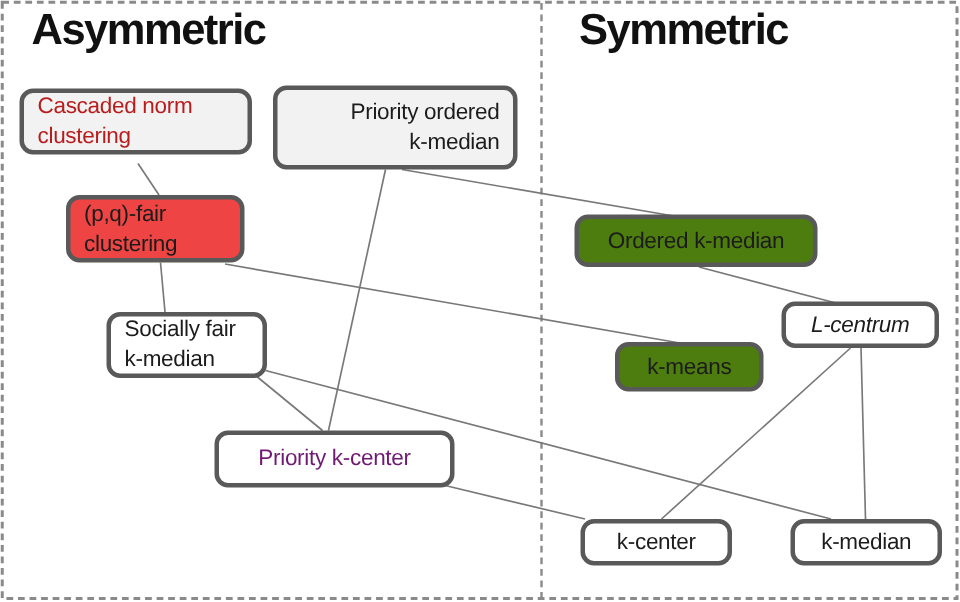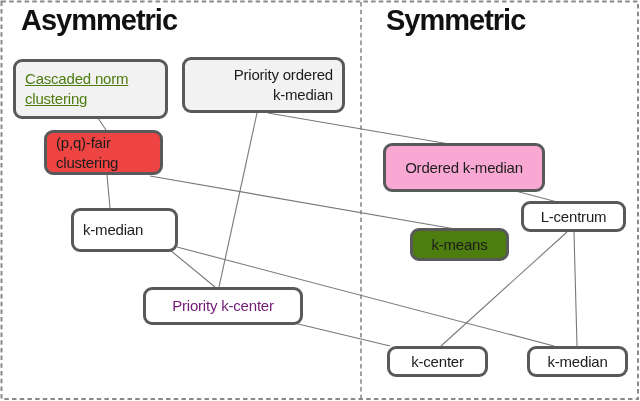--- a/index.html
+++ b/index.html
@@ -59,42 +59,43 @@
       <line x1="294" y1="323" x2="390" y2="346" stroke="#787878" stroke-width="1.1"></line>
       <line x1="567" y1="232" x2="441" y2="346" stroke="#787878" stroke-width="1.1"></line>
       <line x1="574" y1="232" x2="577" y2="346" stroke="#787878" stroke-width="1.1"></line>
     </svg>
 
   <div class="region-label" id="label-symmetric">Symmetric</div>
 
   <div class="region-label" id="label-asymmetric">Asymmetric</div>
 
   <div id="node-layer">
-      <div class="node multi" style="left: 13px; top: 59px; width: 155px; height: 60px; border: 3px solid rgb(89, 89, 89); background: rgb(242, 242, 242); color: #4d7c0f; text-decoration: underline;">
+      <div class="node multi" style="left: 13px; top: 59px; width: 155px; height: 44px; border: 3px solid rgb(89, 89, 89); background: rgb(242, 242, 242); color: #b91c1c;">
         <span>Cascaded norm</span>
         <span>clustering</span>
       </div>
       <div class="node multi" style="left: 182px; top: 57px; width: 163px; height: 56px; border: 3px solid rgb(89, 89, 89); background: rgb(242, 242, 242); color: rgb(28, 28, 28); text-align: right;">
         <span>Priority ordered</span>
         <span>k-median</span>
       </div>
       <div class="node multi" style="left: 44px; top: 130px; width: 119px; height: 45px; border: 3px solid rgb(89, 89, 89); background: #ef4444; color: rgb(28, 28, 28);">
         <span>(p,q)-fair</span>
         <span>clustering</span>
       </div>
       <div class="node multi" style="left: 71px; top: 208px; width: 107px; height: 44px; border: 3px solid rgb(89, 89, 89); background: rgb(255, 255, 255); color: rgb(28, 28, 28);">
+        <span>Socially fair</span>
         <span>k-median</span>
       </div>
       <div class="node single" style="left: 143px; top: 287px; width: 160px; height: 38px; border: 3px solid rgb(89, 89, 89); background: rgb(255, 255, 255); color: #701a75;">
         <span>Priority k-center</span>
       </div>
-      <div class="node single" style="left: 383px; top: 143px; width: 162px; height: 49px; border: 3px solid rgb(89, 89, 89); background: #f9a8d4; color: rgb(28, 28, 28); justify-content: center;">
+      <div class="node single" style="left: 383px; top: 143px; width: 162px; height: 35px; border: 3px solid rgb(89, 89, 89); background: #4d7c0f; color: rgb(28, 28, 28); justify-content: center;">
         <span>Ordered k-median</span>
       </div>
-      <div class="node single" style="left: 521px; top: 201px; width: 105px; height: 31px; border: 3px solid rgb(89, 89, 89); background: rgb(255, 255, 255); color: rgb(28, 28, 28);">
+      <div class="node single" style="left: 521px; top: 201px; width: 105px; height: 31px; border: 3px solid rgb(89, 89, 89); background: rgb(255, 255, 255); color: rgb(28, 28, 28); font-style: italic;">
         <span>L-centrum</span>
       </div>
       <div class="node single" style="left: 410px; top: 228px; width: 99px; height: 33px; border: 3px solid rgb(89, 89, 89); background: #4d7c0f; color: rgb(28, 28, 28);">
         <span>k-means</span>
       </div>
       <div class="node single" style="left: 387px; top: 346px; width: 101px; height: 31px; border: 3px solid rgb(89, 89, 89); background: rgb(255, 255, 255); color: rgb(28, 28, 28);">
         <span>k-center</span>
       </div>
       <div class="node single" style="left: 527px; top: 346px; width: 101px; height: 31px; border: 3px solid rgb(89, 89, 89); background: rgb(255, 255, 255); color: rgb(28, 28, 28);">
         <span>k-median</span>

